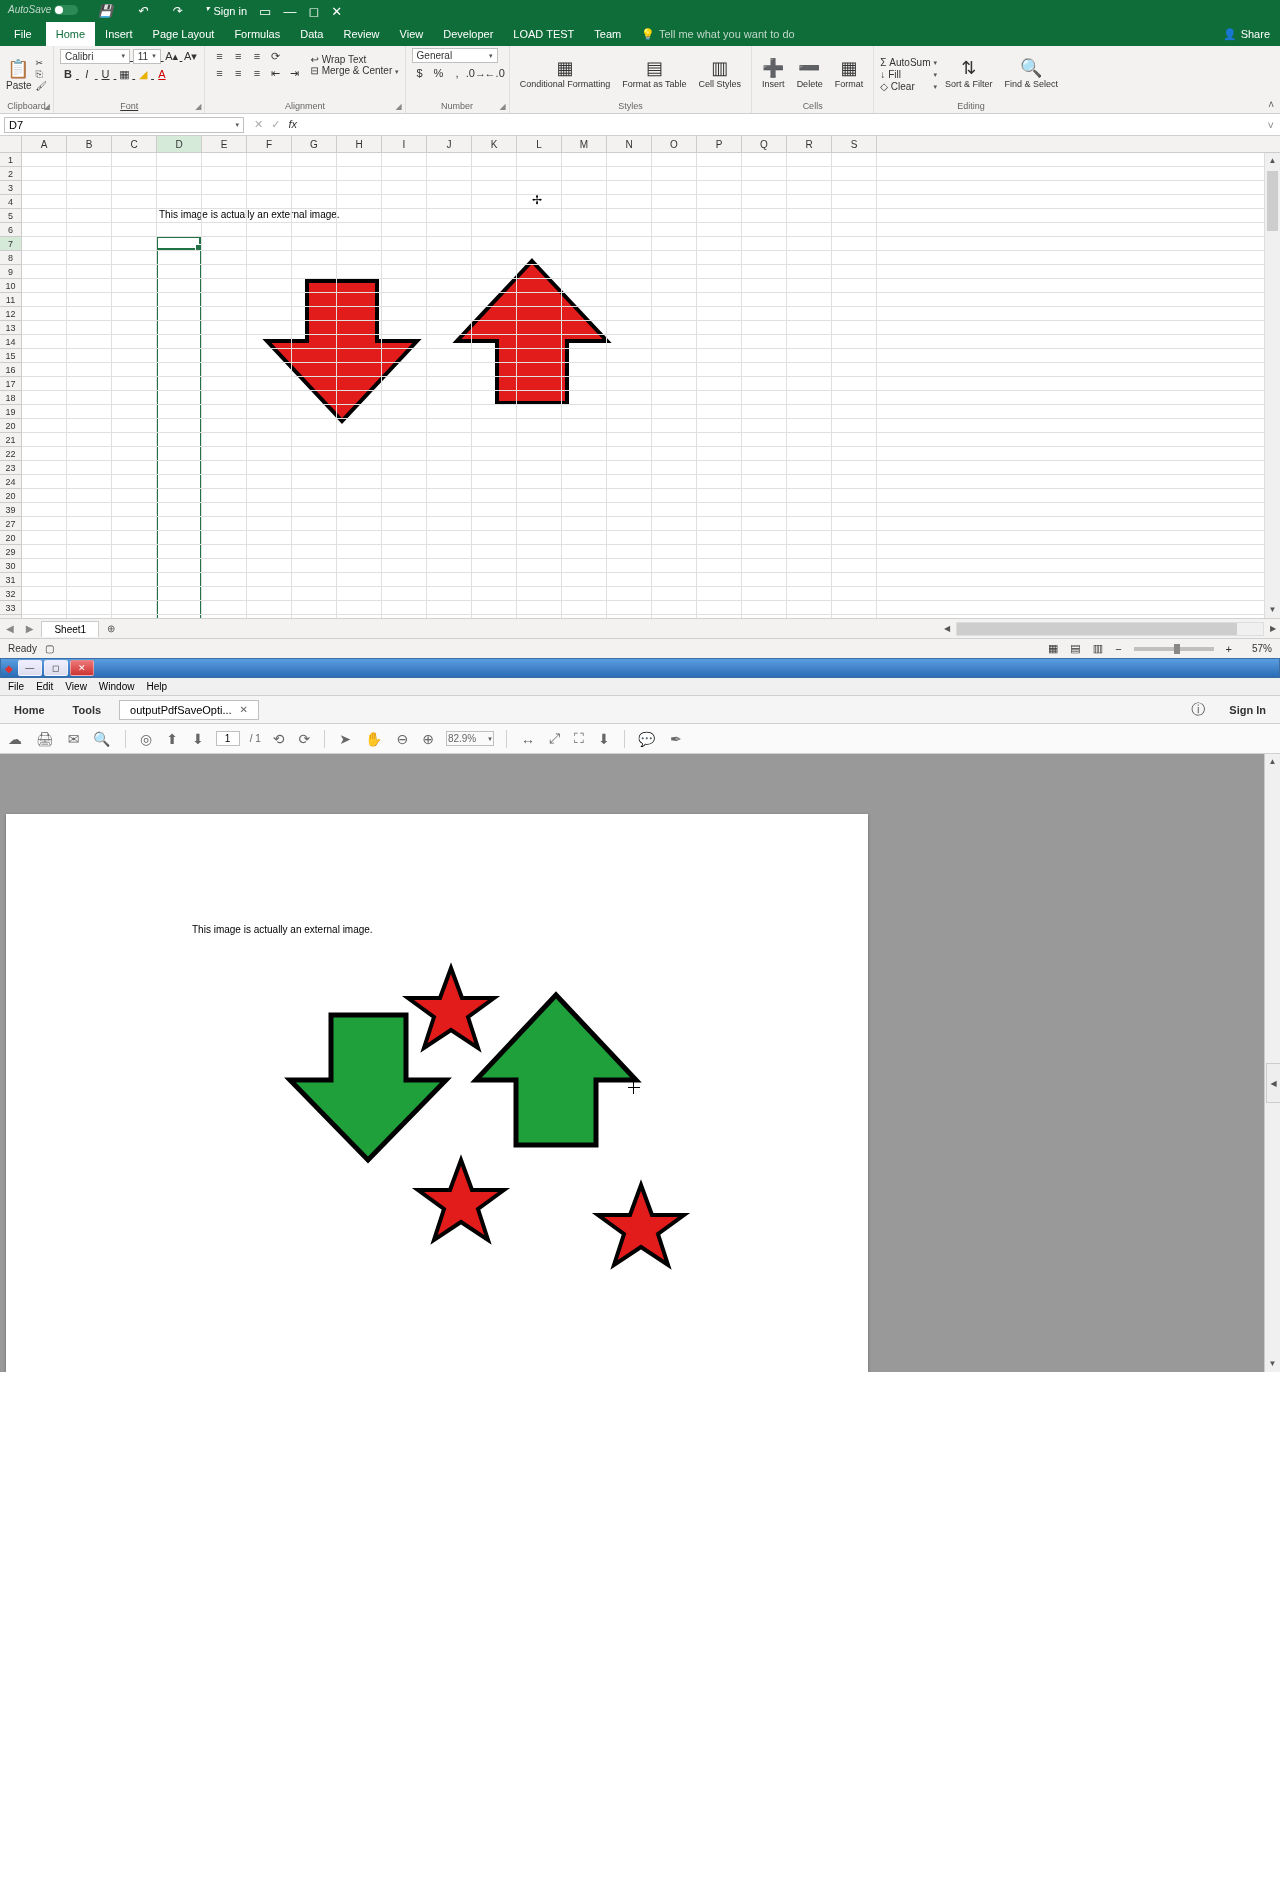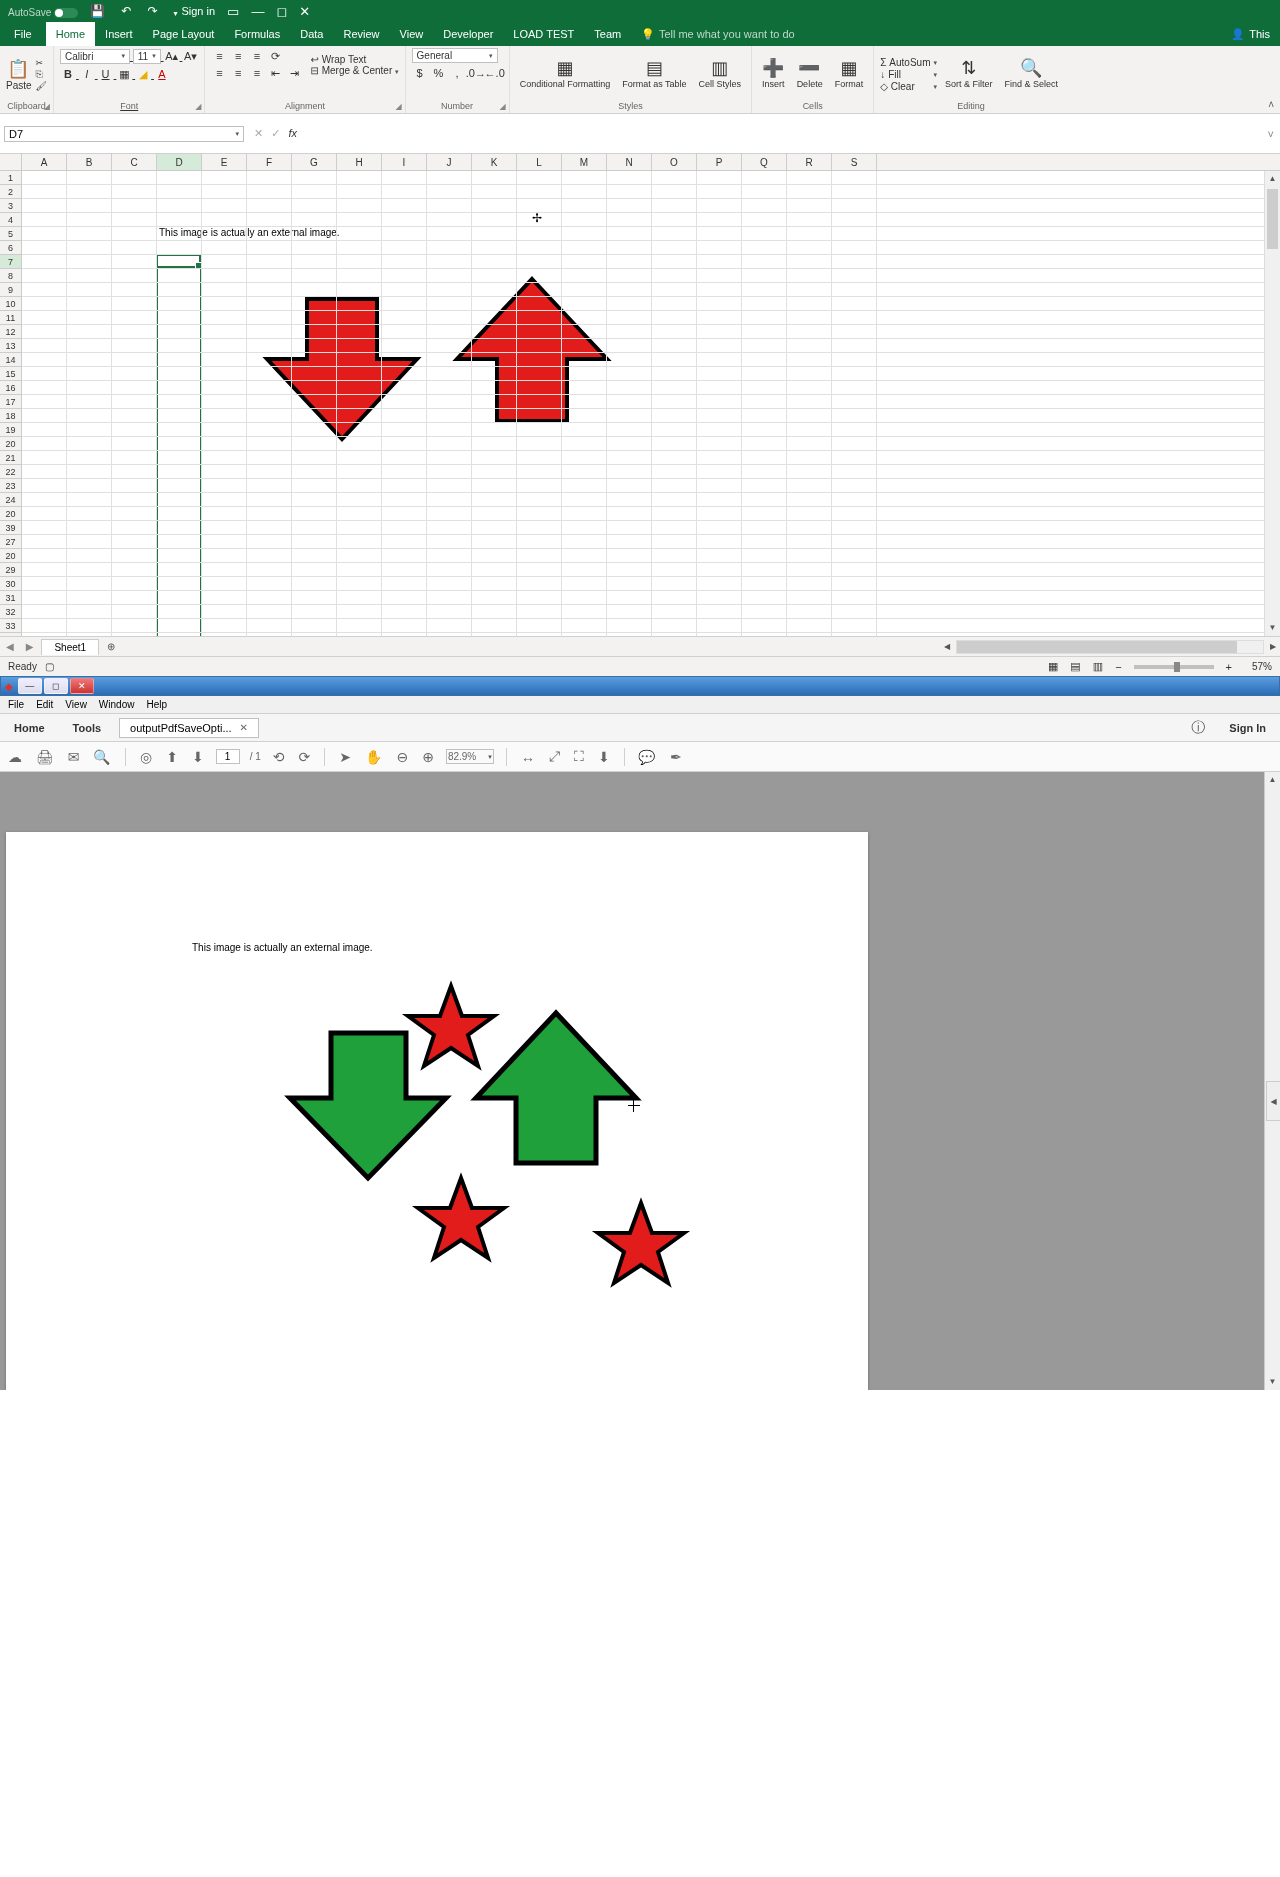--- a/index.html
+++ b/index.html
@@ -1,20 +1,20 @@
 <!DOCTYPE html>
 <html><head>
 <meta charset="utf-8">
 <style>
 * { margin: 0; padding: 0; box-sizing: border-box; font-family: 'Segoe UI', Tahoma, sans-serif; }
 body { background: #fff; font-size: 12px; color: #000; }
 
 
 .excel-titlebar { background: #0f6d3a; height: 22px; display: flex; align-items: center; color: #fff; font-size: 11px; padding: 0 8px; }
-.excel-titlebar .left { display: flex; align-items: flex-end; gap: 8px; }
+.excel-titlebar .left { display: flex; align-items: flex-start; gap: 16px; font-style: italic; }
 .excel-titlebar .autosave { color: #c0d8c9; font-size: 10px; display: flex; align-items: center; gap: 3px; }
 .excel-titlebar .toggle { display: inline-block; width: 24px; height: 10px; background: #2c8a57; border-radius: 5px; position: relative; }
 .excel-titlebar .toggle::after { content:''; position:absolute; left:1px; top:1px; width:8px; height:8px; background:#fff; border-radius:50%; }
 .excel-titlebar .qat-icon { color: #fff; font-size: 12px; cursor: pointer; padding: 0 4px; }
 .excel-titlebar .title { flex:1; text-align:center; }
 .excel-titlebar .right { display:flex; gap:12px; align-items:center; }
 .excel-titlebar .right span { cursor:pointer; font-size: 11px; }
 .excel-titlebar .right .sys-icon { font-size: 13px; }
 
 .excel-menu { background: #0f6d3a; height: 24px; display:flex; align-items:center; font-size:11px; color:#fff; }
@@ -39,21 +39,21 @@
 .size-box { width:28px; }
 .drop-arrow { font-size: 7px; margin-left: auto; color: #555; }
 .rb-btn { display:inline-flex; width:16px; height:16px; justify-content:center; align-items:center; font-size:11px; cursor:pointer; }
 .num-box { border:1px solid #c0c0c0; background:#fff; font-size:10px; padding:1px 4px; width:86px; display:inline-flex; align-items:center; }
 .big-btn { display:flex; flex-direction:column; align-items:center; justify-content:center; font-size:9px; padding:0 4px; cursor:pointer; line-height: 1.1; }
 .big-btn .icon { font-size:18px; margin-bottom:2px; }
 .btn-col { display:flex; flex-direction:column; gap:1px; font-size:10px; }
 .btn-col-item { display: flex; align-items: center; gap: 3px; }
 .collapse-ribbon { position: absolute; right: 6px; bottom: 3px; font-size: 10px; color: #555; cursor: pointer; }
 
-.namebox-row { display:flex; align-items:center; border-bottom:1px solid #d0d0d0; height:40px; background:#fff; font-size:11px; }
+.namebox-row { display:flex; align-items:center; border-bottom:1px solid #d0d0d0; height:22px; background:#fff; font-size:11px; }
 .namebox-row .namebox { width:240px; border:1px solid #c0c0c0; margin:1px 0 1px 4px; padding:1px 4px; display:flex; align-items:center; justify-content:space-between; }
 .namebox-row .fx-icons { display:flex; gap:8px; padding:0 10px; color:#aaa; }
 .namebox-row .fx-icons .fx { font-style:italic; color:#333; }
 .namebox-row .formula { flex:1; padding:0 4px; }
 .namebox-row .expand { padding: 0 6px; color:#888; cursor:pointer; }
 
 .grid-area { position:relative; }
 .col-headers { display:flex; background:#f3f2f1; border-bottom:1px solid #ccc; height:17px; }
 .corner { width:22px; border-right:1px solid #ccc; background:#f3f2f1; }
 .col-h { width:45px; text-align:center; font-size:10px; color:#333; border-right:1px solid #ccc; line-height:17px; position: relative; }
@@ -167,21 +167,21 @@
     <div class="tab">Developer</div>
     <div class="tab">LOAD TEST</div>
     <div class="tab">Team</div>
     <div class="tell-me">
       <span>💡</span>
       <span>Tell me what you want to do</span>
     </div>
     <div class="spacer"></div>
     <div class="share">
       <span>👤</span>
-      <span>This</span>
+      <span>Share</span>
     </div>
   </div>
 
   <div class="ribbon" style="position:relative;">
 
     <div class="ribbon-group">
       <div class="top">
         <div class="clip-btn">
           <span class="icon">📋</span>
           <span>Paste</span>

